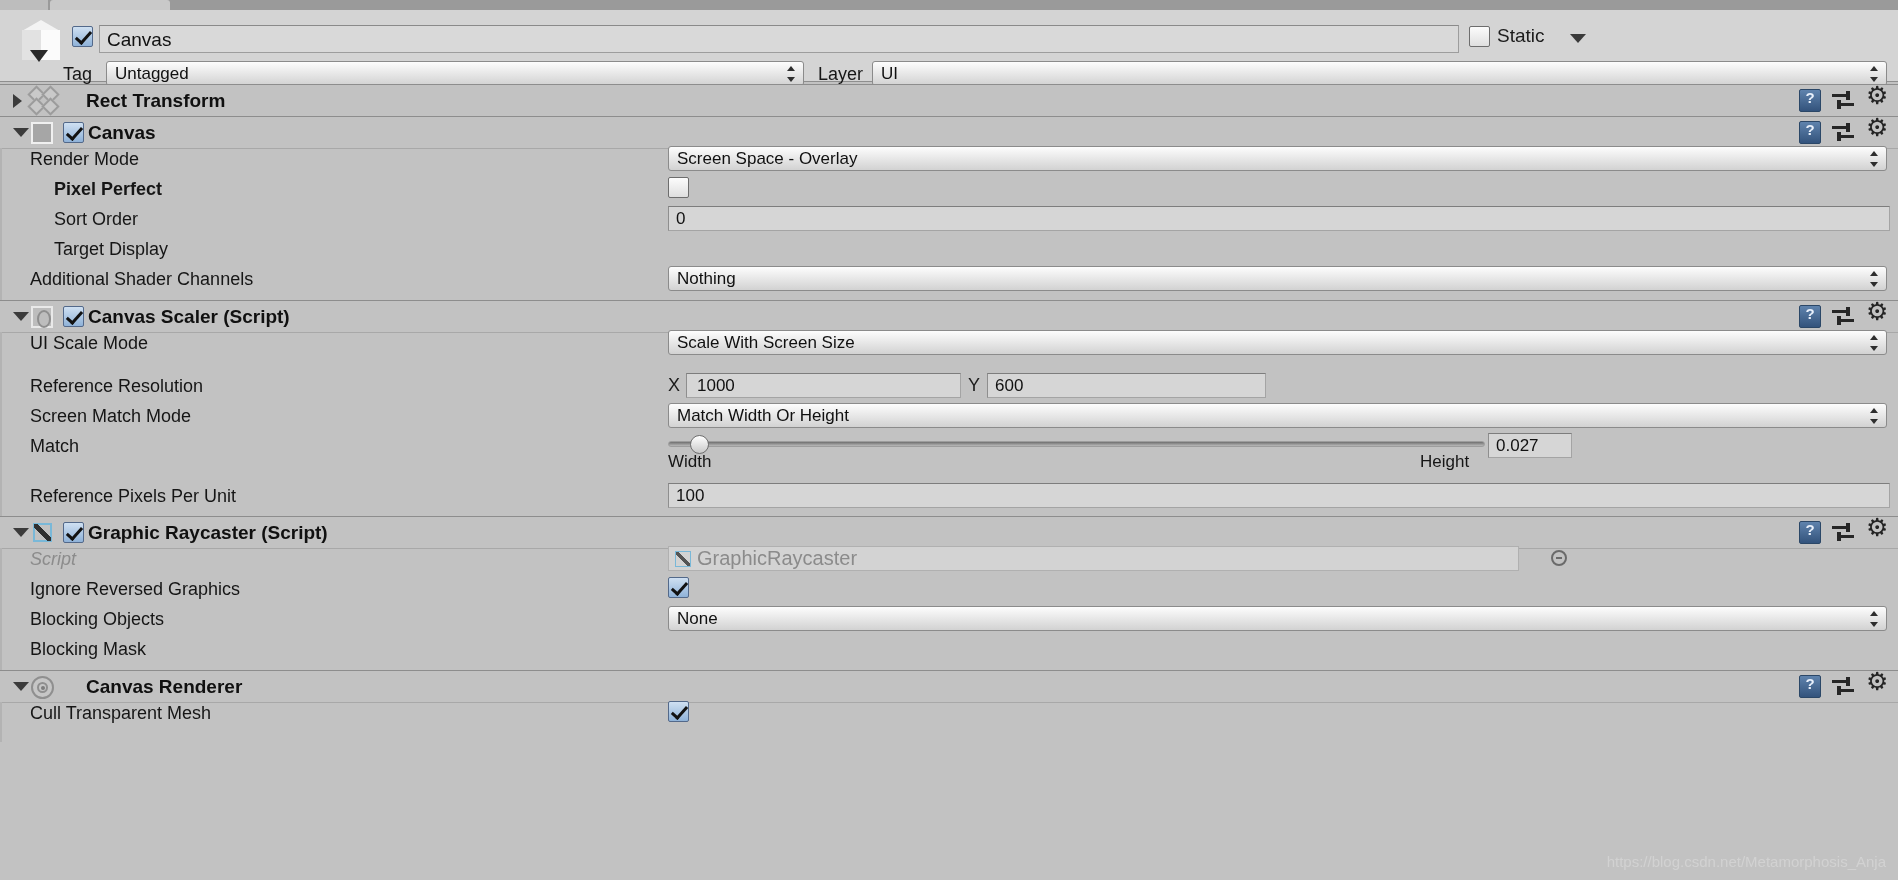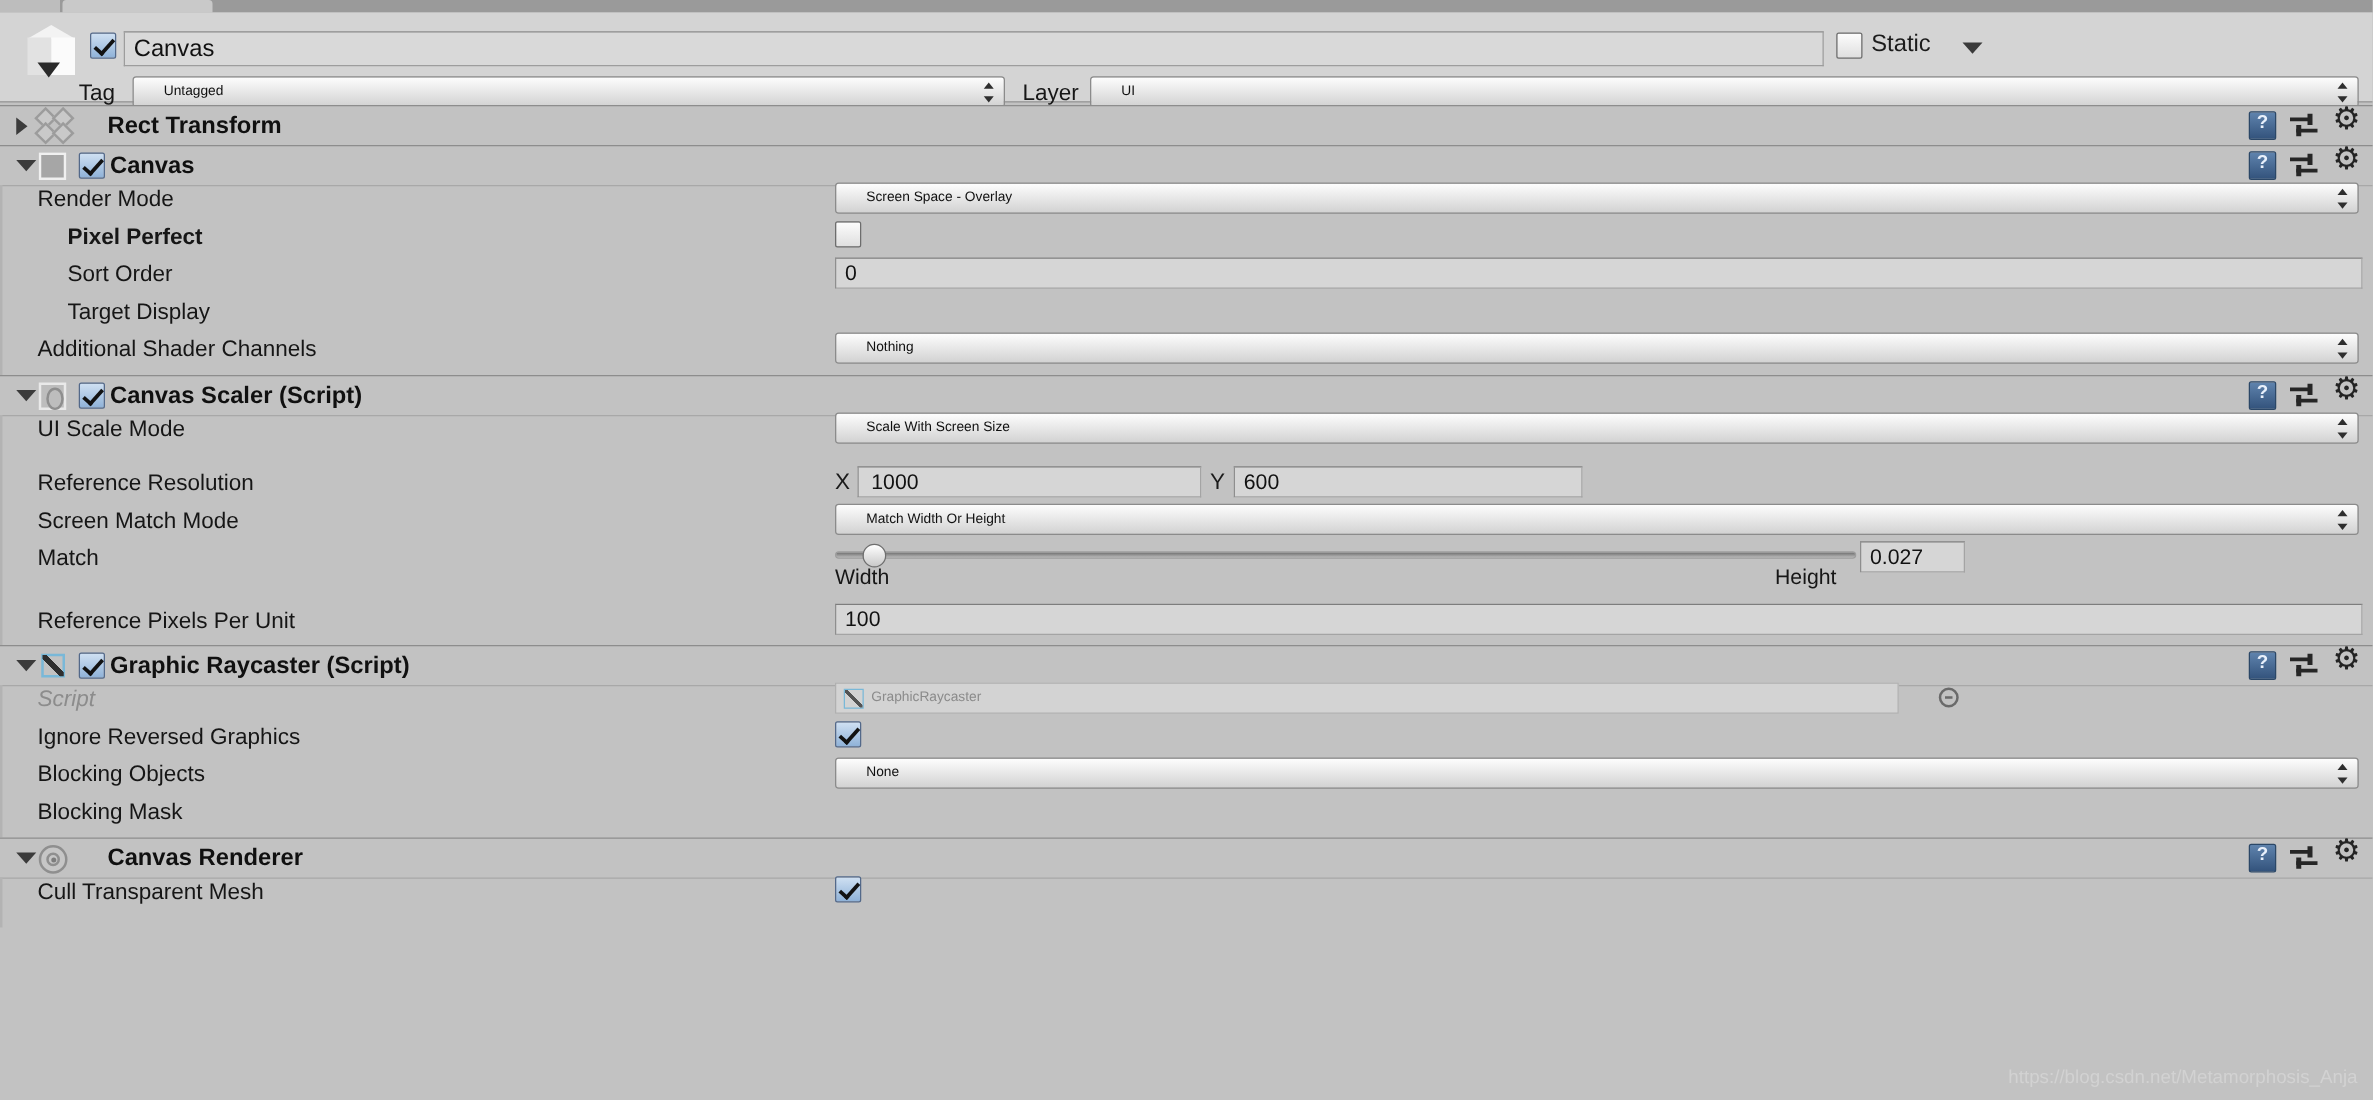--- a/index.html
+++ b/index.html
@@ -42,21 +42,21 @@
   .staticLbl{position:absolute;left:1497px;top:15px;font-size:19px;}
   .staticArrow{position:absolute;left:1570px;top:24px;width:0;height:0;
     border-left:8px solid transparent;border-right:8px solid transparent;border-top:9px solid #3a3a3a;}
 
   .tagLbl{position:absolute;left:63px;top:52px;font-size:19px;}
   .layerLbl{position:absolute;left:818px;top:52px;font-size:19px;}
 
   .popup{position:absolute;height:25px;box-sizing:border-box;
     background:linear-gradient(#fdfdfd,#d2d2d2);
     border:1px solid #8b8b8b;border-radius:3px;
-    padding-left:24px;font-size:11px;line-height:23px;color:#101010;}
+    padding-left:8px;font-size:17px;line-height:23px;color:#101010;}
   .popup .updown{position:absolute;right:7px;top:3px;width:9px;height:18px;}
   .popup .updown i{position:absolute;left:0;width:0;height:0;border-left:4px solid transparent;border-right:4px solid transparent;}
   .popup .updown i.u{top:1px;border-bottom:5px solid #2e2e2e;}
   .popup .updown i.d{bottom:1px;border-top:5px solid #2e2e2e;}
 
   .tagPop{left:106px;top:51px;width:698px;}
   .layerPop{left:872px;top:51px;width:1015px;}
 
   
   .comp{position:absolute;left:0;width:1898px;box-sizing:border-box;}
@@ -105,21 +105,21 @@
 
   
   .prow{position:absolute;left:0;width:1898px;height:30px;}
   .plabel{position:absolute;font-size:18px;color:#161616;line-height:30px;}
   .plabel.dim{color:#8c8c8c;}
 
   .txtfield{box-sizing:border-box;height:25px;background:#d6d6d6;
     border:1px solid #a4a4a4;border-top:1px solid #7d7d7d;border-left:1px solid #8e8e8e;
     padding-left:7px;font-size:17px;line-height:23px;color:#111;}
   .objfield{box-sizing:border-box;height:25px;background:#d3d3d3;
-    border:1px solid #b0b0b0;padding-left:28px;font-size:11px;line-height:23px;color:#8b8b8b;position:relative;}
+    border:1px solid #b0b0b0;padding-left:28px;font-size:20px;line-height:23px;color:#8b8b8b;position:relative;}
   .objfield .mini{position:absolute;left:6px;top:4px;width:16px;height:16px;}
   .objfield .mini:before{content:"";position:absolute;left:0;top:0;width:16px;height:16px;
      border:1px solid #79b8d8;box-sizing:border-box;}
   .objfield .mini:after{content:"";position:absolute;left:1px;top:1px;width:14px;height:14px;
      background:linear-gradient(45deg,transparent 42%,#545454 42%,#545454 58%,transparent 58%);}
   .objdot{position:absolute;width:16px;height:16px;border-radius:50%;border:2px solid #6a6a6a;box-sizing:border-box;}
   .objdot:after{content:"";position:absolute;left:3px;top:5px;width:6px;height:2px;background:#6a6a6a;}
 
   .xylabel{position:absolute;font-size:18px;line-height:25px;}
 

